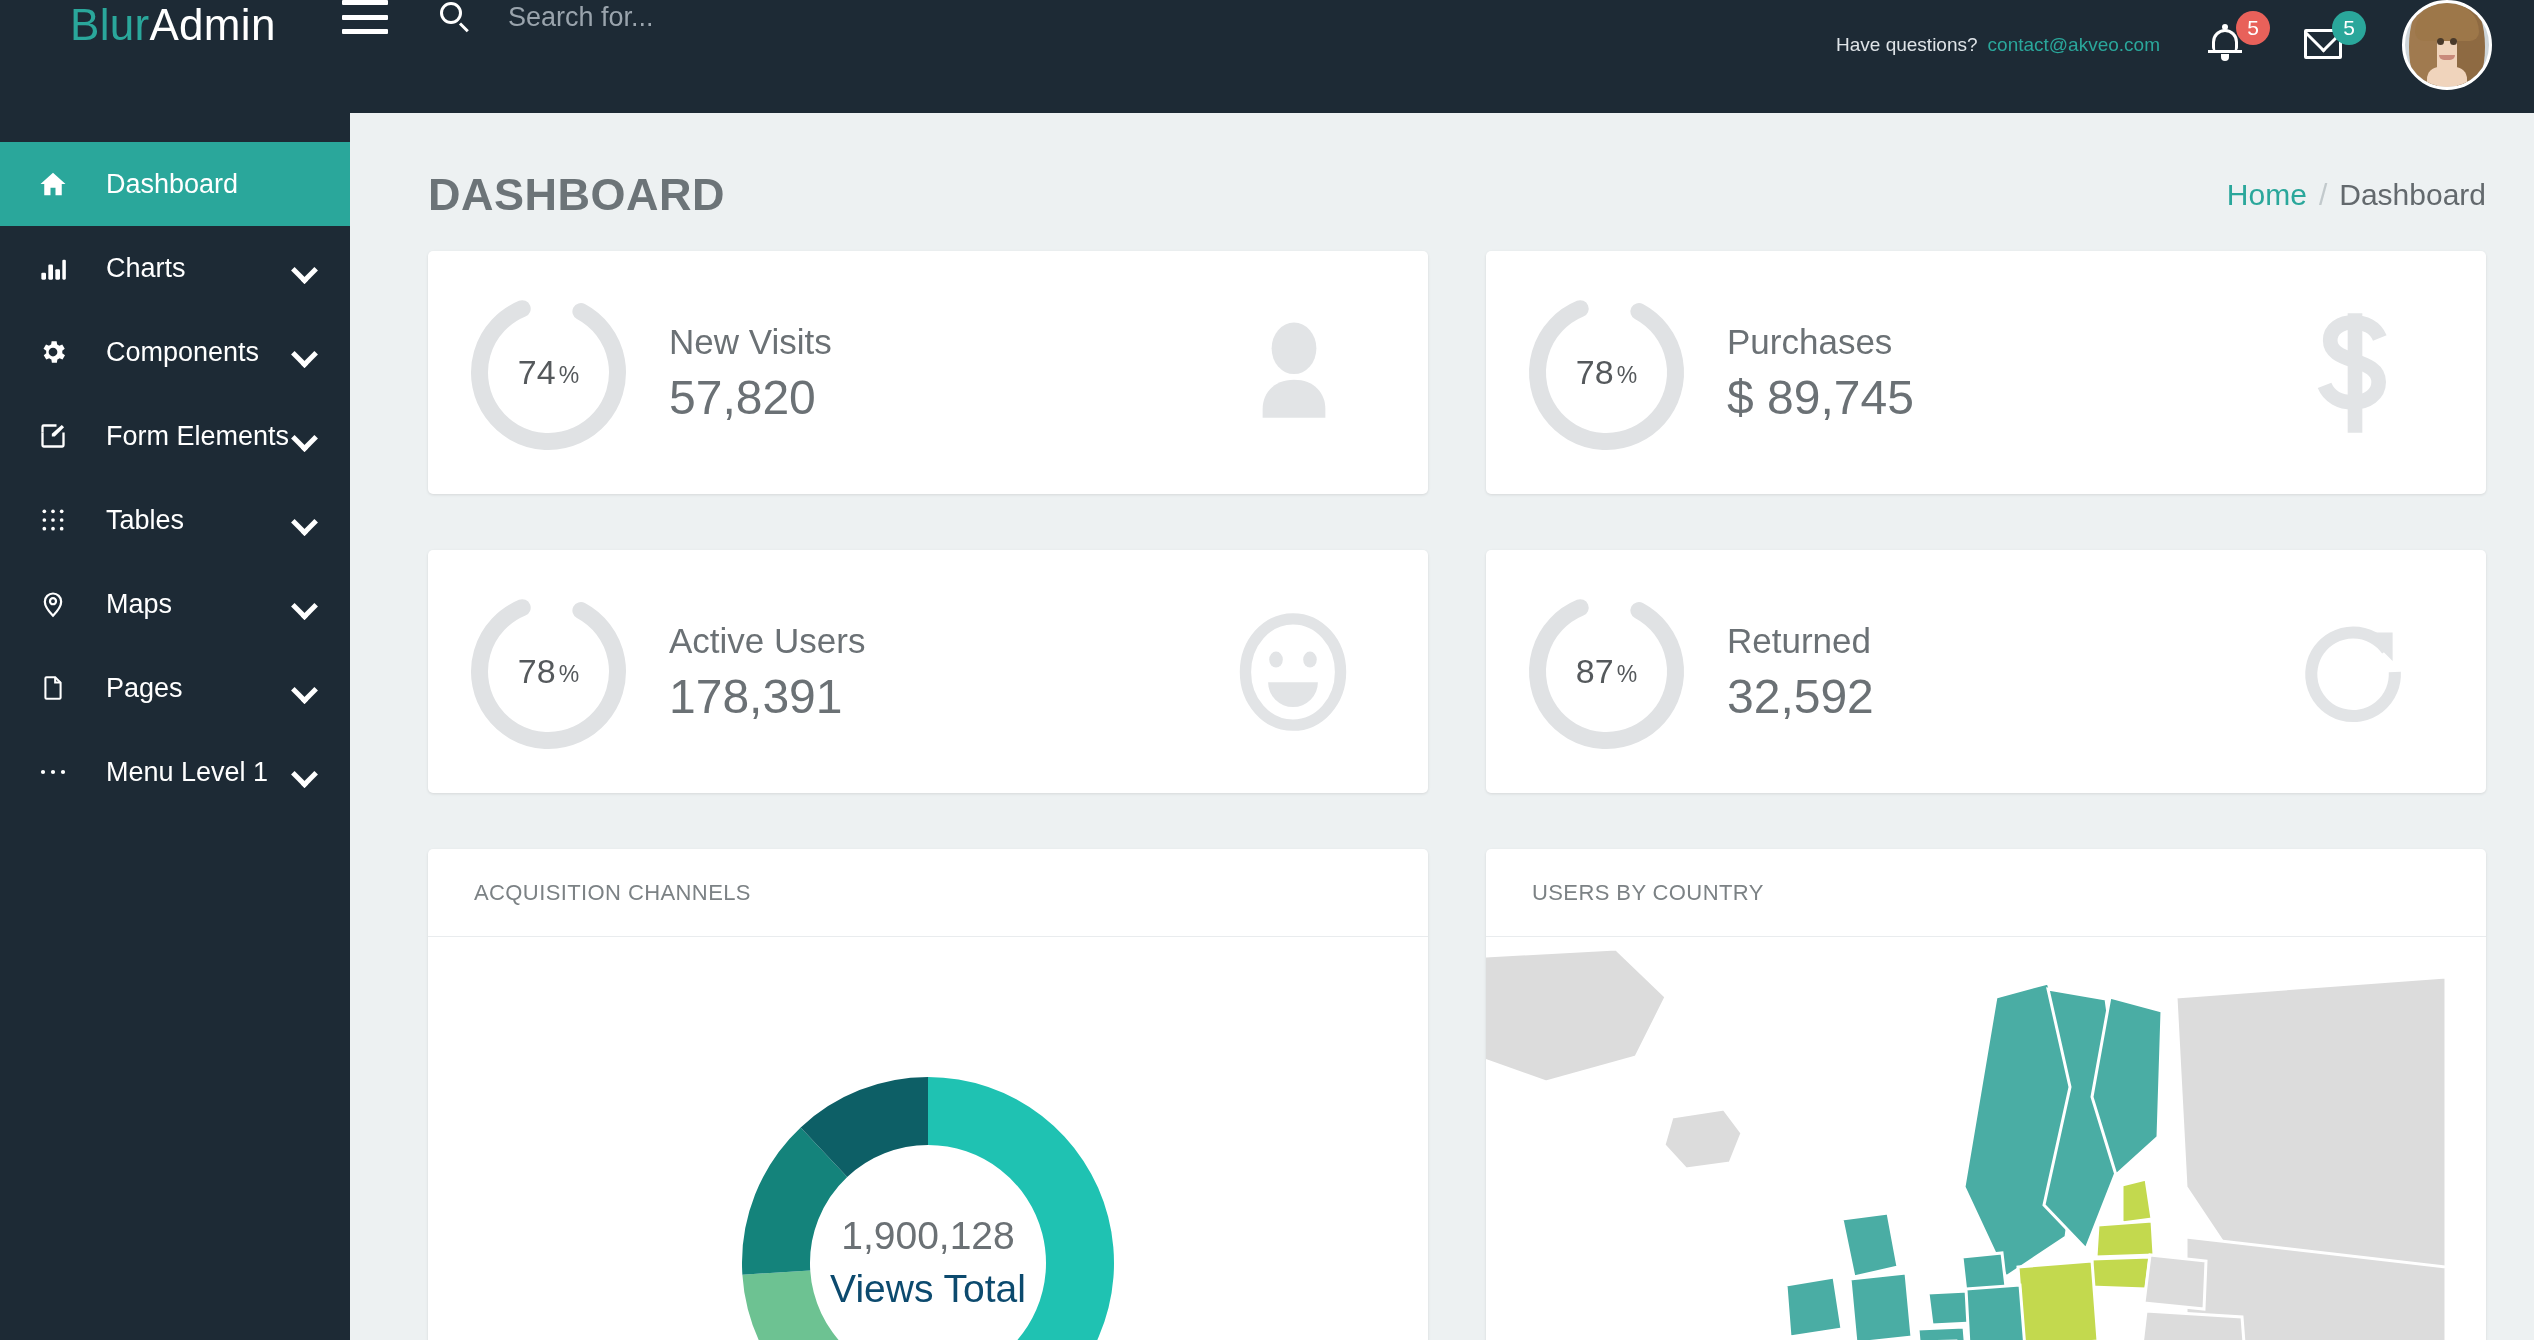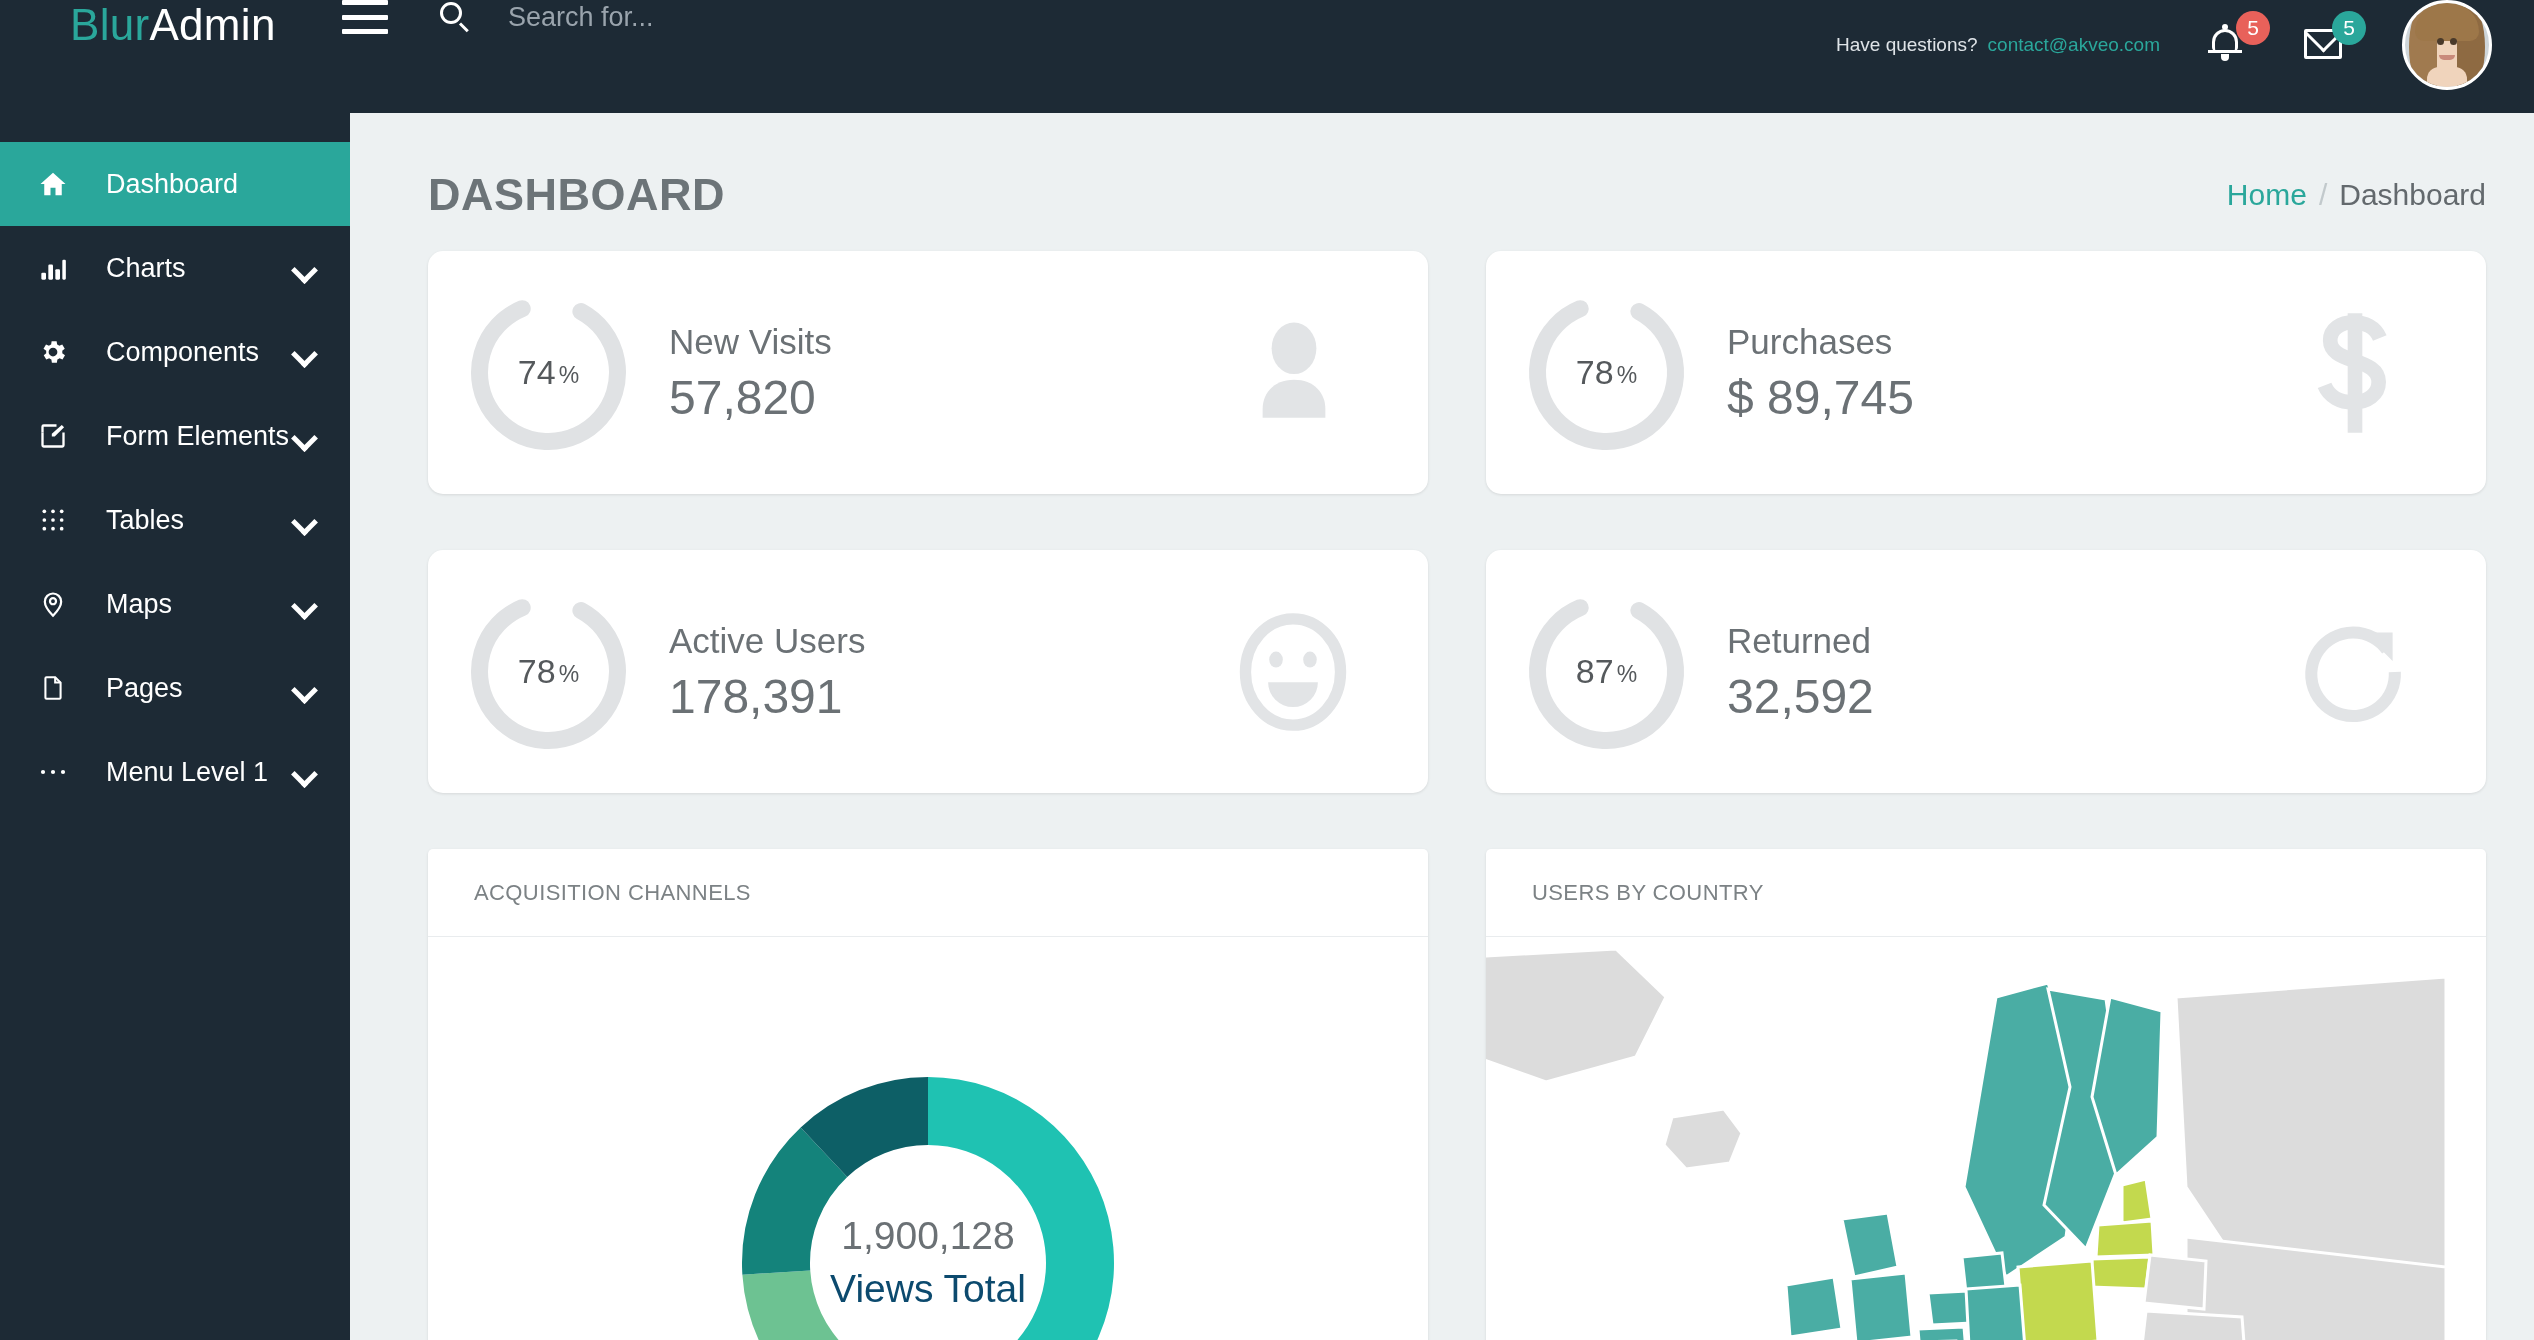--- a/index.html
+++ b/index.html
@@ -132,21 +132,21 @@
   }
   .breadcrumb { font-size:30px; color:#63696d; white-space:nowrap; }
   .breadcrumb .bc-home { color:#2aa79b; cursor:pointer;margin-left:45px; }
   .breadcrumb .bc-sep { color:#c2c9cc; margin:0 12px; }
 
   .grid { padding:30px 48px 0 78px; display:flex; flex-wrap:wrap; gap:0 58px; }
   .col { width:1000px; }
 
   
   .stat-card {
-    background:#fff; border-radius:15px; height:243px; margin-bottom:56px;
+    background:#fff; border-radius:5px; height:243px; margin-bottom:56px;
     box-shadow:0 1px 3px rgba(0,0,0,.10); display:flex; align-items:center;
     padding:0 48px 0 38px; position:relative;
   }
   .donut-small { width:165px; height:165px; position:relative; flex:0 0 165px; }
   .donut-small svg { display:block; }
   .donut-small .pct {
     position:absolute; left:0; top:0; width:100%; height:100%;
     display:flex; align-items:center; justify-content:center;
     font-size:34px; color:#55595c;
   }

